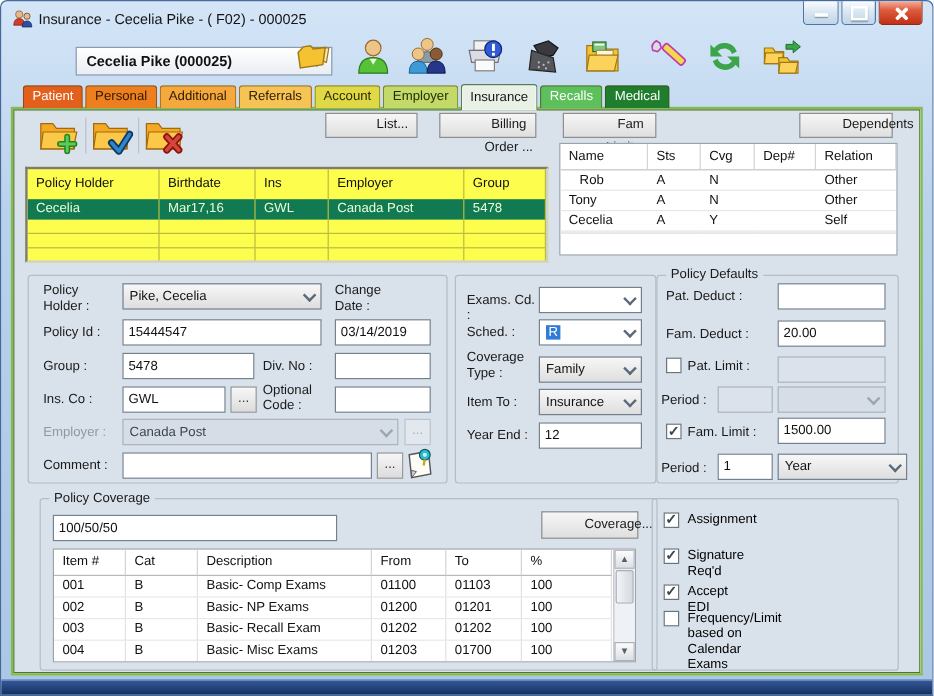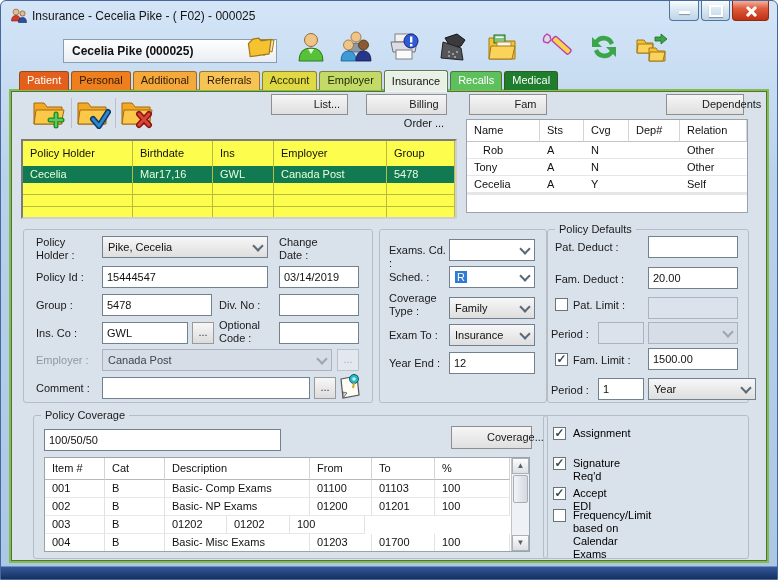--- a/index.html
+++ b/index.html
@@ -360,21 +360,21 @@
     <div class="label" style="left:378px;top:180px;width:55px">Sched. :</div>
     <div class="combo white" style="left:438px;top:175px;width:86px">
       <span class="hl">R</span>
         <span class="chev"></span>
     </div>
     <div class="label" style="left:378px;top:201px;width:55px">Coverage Type :</div>
     <div class="combo" style="left:438px;top:206px;width:86px">
       <span>Family</span>
         <span class="chev"></span>
     </div>
-    <div class="label" style="left:378px;top:238px;width:55px">Exam To :</div>
+    <div class="label" style="left:378px;top:238px;width:55px">Item To :</div>
     <div class="combo" style="left:438px;top:233px;width:86px">
       <span>Insurance</span>
         <span class="chev"></span>
     </div>
     <div class="label" style="left:378px;top:266px;width:55px">Year End :</div>
     <div class="field" style="left:438px;top:261px;width:86px">12</div>
 
     <div class="gbox" style="left:536px;top:138px;width:200px;height:172px">
       <span class="legend">Policy Defaults</span>
     </div>
@@ -433,20 +433,21 @@
             <span class="tcell" style="width: 60px;">002</span>
             <span class="tcell" style="width: 60px;">B</span>
             <span class="tcell" style="width: 145px;">Basic- NP Exams</span>
             <span class="tcell" style="width: 62px;">01200</span>
             <span class="tcell" style="width: 63px;">01201</span>
             <span class="tcell" style="width: 75px;">100</span>
           </div>
           <div class="trow">
             <span class="tcell" style="width: 60px;">003</span>
             <span class="tcell" style="width: 60px;">B</span>
+            <span class="tcell" style="width: 145px;">Basic- Recall Exam</span>
             <span class="tcell" style="width: 62px;">01202</span>
             <span class="tcell" style="width: 63px;">01202</span>
             <span class="tcell" style="width: 75px;">100</span>
           </div>
           <div class="trow">
             <span class="tcell" style="width: 60px;">004</span>
             <span class="tcell" style="width: 60px;">B</span>
             <span class="tcell" style="width: 145px;">Basic- Misc Exams</span>
             <span class="tcell" style="width: 62px;">01203</span>
             <span class="tcell" style="width: 63px;">01700</span>

